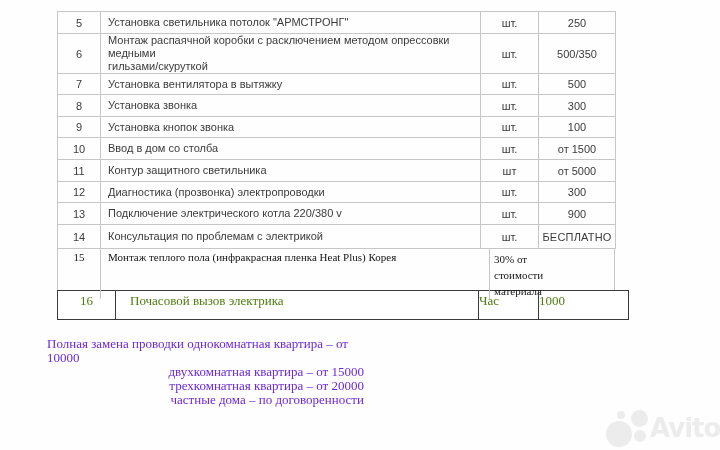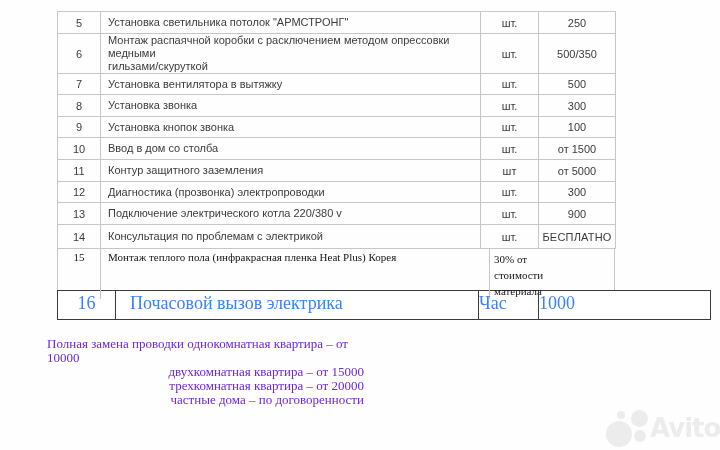--- a/index.html
+++ b/index.html
@@ -57,26 +57,26 @@
   }
   .row15 .cell { padding-top: 2px; }
   .row15 .r15-num   { text-align: center; border-right: 1px solid #c6c6c6; }
   .row15 .r15-desc  { padding-left: 7px; border-right: 1px solid #c6c6c6; }
   .row15 .r15-price { padding-left: 4px; white-space: pre-line; line-height: 16px; }
 
   
   .row16 {
     display: grid;
     grid-template-columns: 58px 363px 60px 77px;
-    width: 654px;
+    width: 572px;
     height: 30px;
     border: 1px solid #3a3a3a;
     font-family: "Liberation Serif", serif;
-    font-size: 18px;
-    color: #3b82f6;
+    font-size: 13px;
+    color: #4d7c0f;
     background: #ffffff;
   }
   .row16 .cell { padding-top: 2px; }
   .row16 .r16-num   { text-align: center; border-right: 1px solid #3a3a3a; }
   .row16 .r16-desc  { padding-left: 14px; border-right: 1px solid #3a3a3a; }
   .row16 .r16-unit  { text-align: left; border-right: 1px solid #3a3a3a; }
   .row16 .r16-price { }
 
   
   .footer-note {
@@ -157,21 +157,21 @@
             <td class="col-price">100</td>
           </tr>
           <tr style="height: 22px;">
             <td class="col-num">10</td>
             <td class="col-desc">Ввод в дом со столба</td>
             <td class="col-unit">шт.</td>
             <td class="col-price">от 1500</td>
           </tr>
           <tr style="height: 22px; margin-top: 44px;">
             <td class="col-num">11</td>
-            <td class="col-desc">Контур защитного заземления</td>
+            <td class="col-desc">Контур защитного светильника</td>
             <td class="col-unit">шт</td>
             <td class="col-price">от 5000</td>
           </tr>
           <tr style="height: 21px;">
             <td class="col-num">12</td>
             <td class="col-desc">Диагностика (прозвонка) электропроводки</td>
             <td class="col-unit">шт.</td>
             <td class="col-price">300</td>
           </tr>
           <tr style="height: 22px;">

